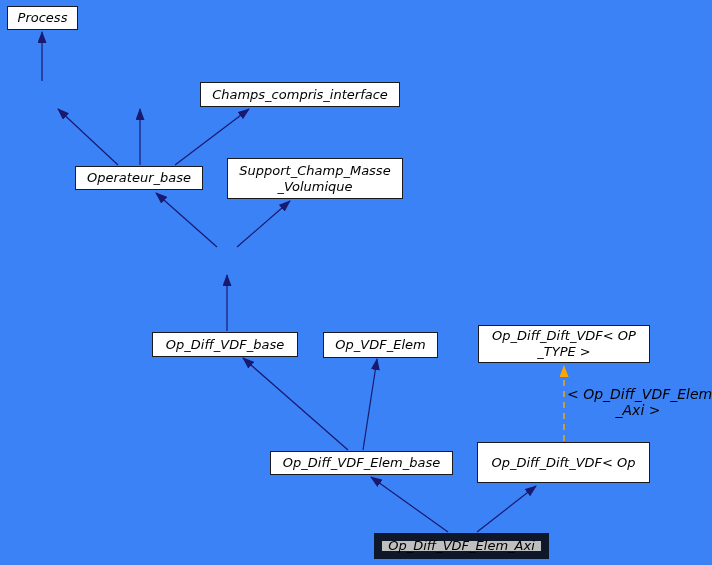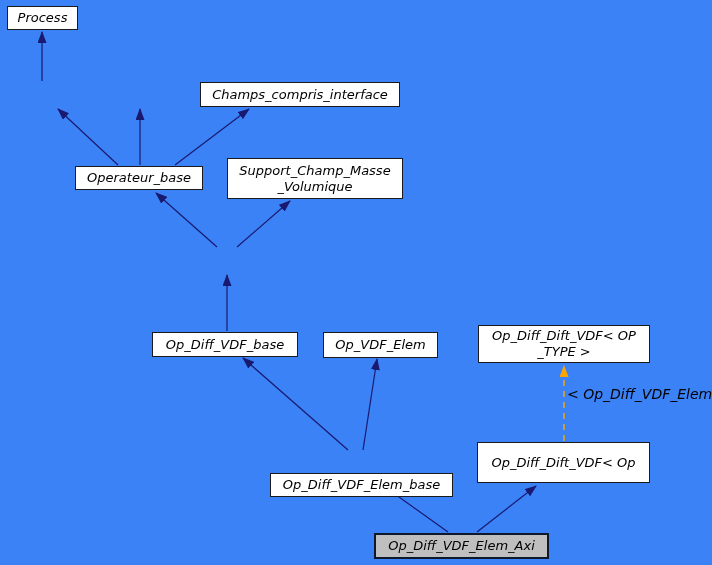--- a/index.html
+++ b/index.html
@@ -32,21 +32,21 @@
     justify-content: center;
     font-size: 13px;
     line-height: 16px;
     color: #000000;
     white-space: nowrap;
     text-align: center;
     cursor: pointer;
   }
   .node.selected {
     background: #bfbfbf;
-    border: 2px solid #0f172a;
+    border: 8px solid #0f172a;
   }
   .edge-label {
     position: absolute;
     left: 567px;
     top: 386px;
     width: 142px;
     font-size: 14px;
     line-height: 16px;
     color: #000000;
     text-align: center;
@@ -110,29 +110,30 @@
 
   <div class="node" style="left:323px;top:332px;width:115px;height:26px">
     <span>Op_VDF_Elem</span>
   </div>
 
   <div class="node" style="left:478px;top:325px;width:172px;height:38px">
     <span>Op_Diff_Dift_VDF&lt; OP</span>
     <span>_TYPE &gt;</span>
   </div>
 
-  <div class="node" style="left:270px;top:473px;width:183px;height:24px">
+  <div class="node" style="left:270px;top:451px;width:183px;height:24px">
     <span>Op_Diff_VDF_Elem_base</span>
   </div>
 
   <div class="node" style="left:477px;top:442px;width:173px;height:41px">
     <span>Op_Diff_Dift_VDF&lt; Op</span>
   </div>
 
   <div class="node selected" style="left:374px;top:533px;width:175px;height:26px">
     <span>Op_Diff_VDF_Elem_Axi</span>
   </div>
 
   <div class="edge-label">
     <span>&lt; Op_Diff_VDF_Elem</span>
+    <span>_Axi &gt;</span>
   </div>
 
 </div>
 
 </body></html>

